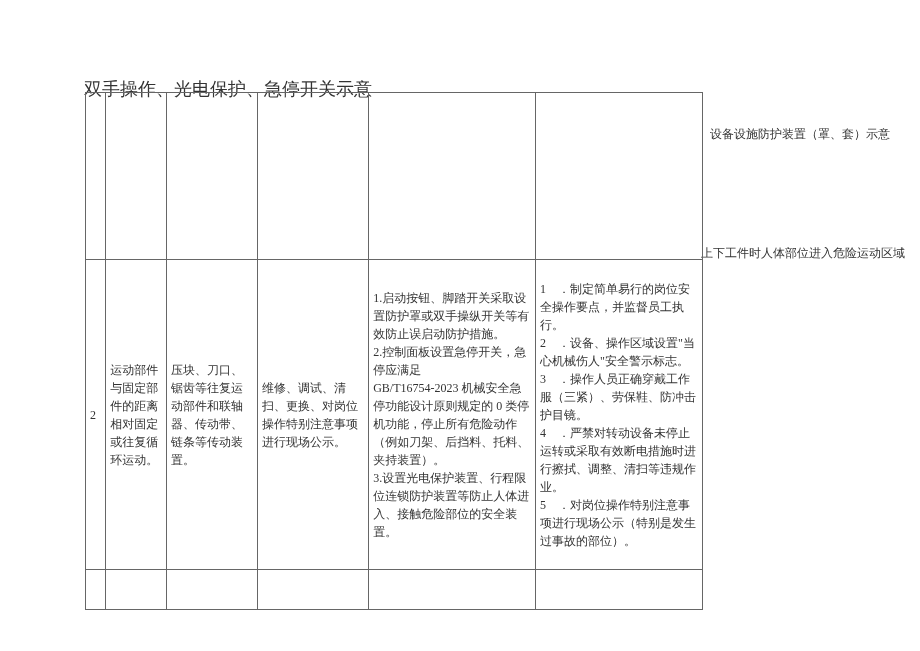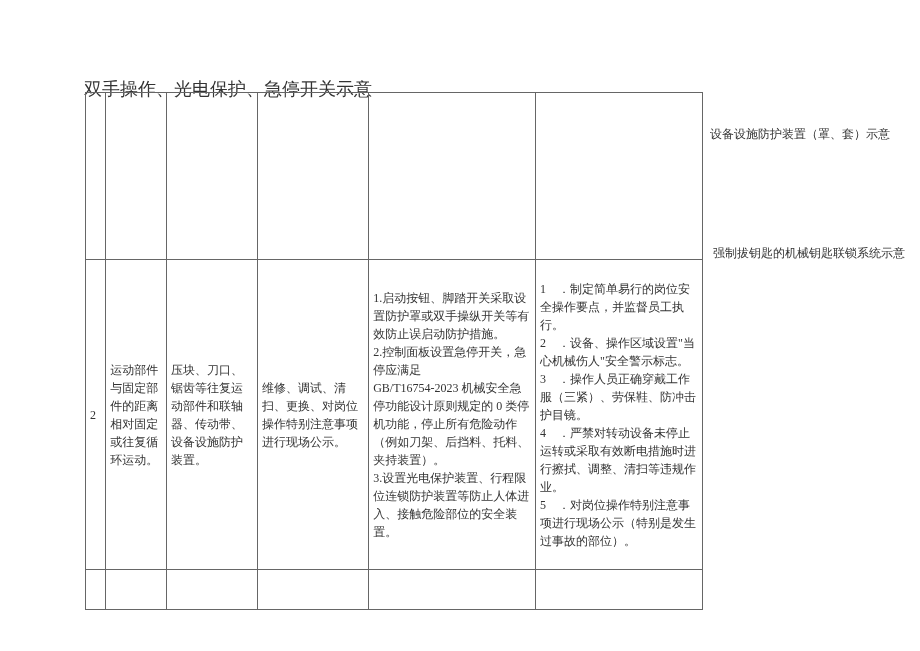--- a/index.html
+++ b/index.html
@@ -61,21 +61,21 @@
     .col-mgmt  { width: 165px; }
     .row-blank td { height: 167px; }
     .row-content td { height: 310px; vertical-align: middle; }
     .row-bottom td { height: 40px; border-top: 1px solid #666; }
   </style>
 </head>
 <body>
 
 <div class="header-text">双手操作、光电保护、急停开关示意</div>
 <div class="caption-right-1">设备设施防护装置（罩、套）示意</div>
-<div class="caption-right-2">强制拔钥匙的机械钥匙联锁系统示意</div>
+<div class="caption-right-2">上下工件时人体部位进入危险运动区域</div>
 
 <div class="table-wrap">
   <table>
     <colgroup>
       <col class="col-idx">
       <col class="col-cat">
       <col class="col-parts">
       <col class="col-maint">
       <col class="col-meas">
       <col class="col-mgmt">
@@ -85,21 +85,21 @@
       <td></td>
       <td></td>
       <td></td>
       <td></td>
       <td></td>
       <td></td>
     </tr>
     <tr class="row-content">
       <td>2</td>
       <td>运动部件与固定部件的距离相对固定或往复循环运动。</td>
-      <td>压块、刀口、锯齿等往复运动部件和联轴器、传动带、设备设施防护装置。</td>
+      <td>压块、刀口、锯齿等往复运动部件和联轴器、传动带、链条等传动装置。</td>
       <td>维修、调试、清扫、更换、对岗位操作特别注意事项进行现场公示。</td>
       <td>1.启动按钮、脚踏开关采取设置防护罩或双手操纵开关等有效防止误启动防护措施。<br>2.控制面板设置急停开关，急停应满足<br>GB/T16754-2023 机械安全急停功能设计原则规定的 0 类停机功能，停止所有危险动作（例如刀架、后挡料、托料、夹持装置）。<br>3.设置光电保护装置、行程限位连锁防护装置等防止人体进入、接触危险部位的安全装置。</td>
       <td>1　．制定简单易行的岗位安全操作要点，并监督员工执行。<br>2　．设备、操作区域设置"当心机械伤人"安全警示标志。<br>3　．操作人员正确穿戴工作服（三紧）、劳保鞋、防冲击护目镜。<br>4　．严禁对转动设备未停止运转或采取有效断电措施时进行擦拭、调整、清扫等违规作业。<br>5　．对岗位操作特别注意事项进行现场公示（特别是发生过事故的部位）。</td>
     </tr>
     <tr class="row-bottom">
       <td></td>
       <td></td>
       <td></td>
       <td></td>
       <td></td>

